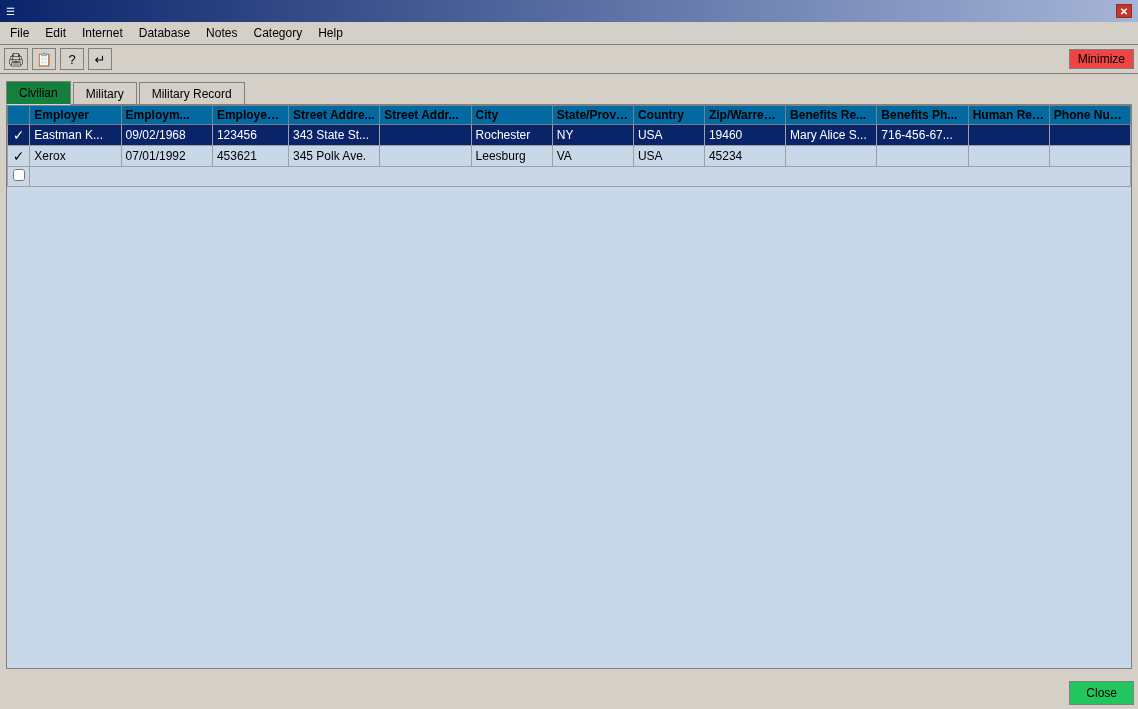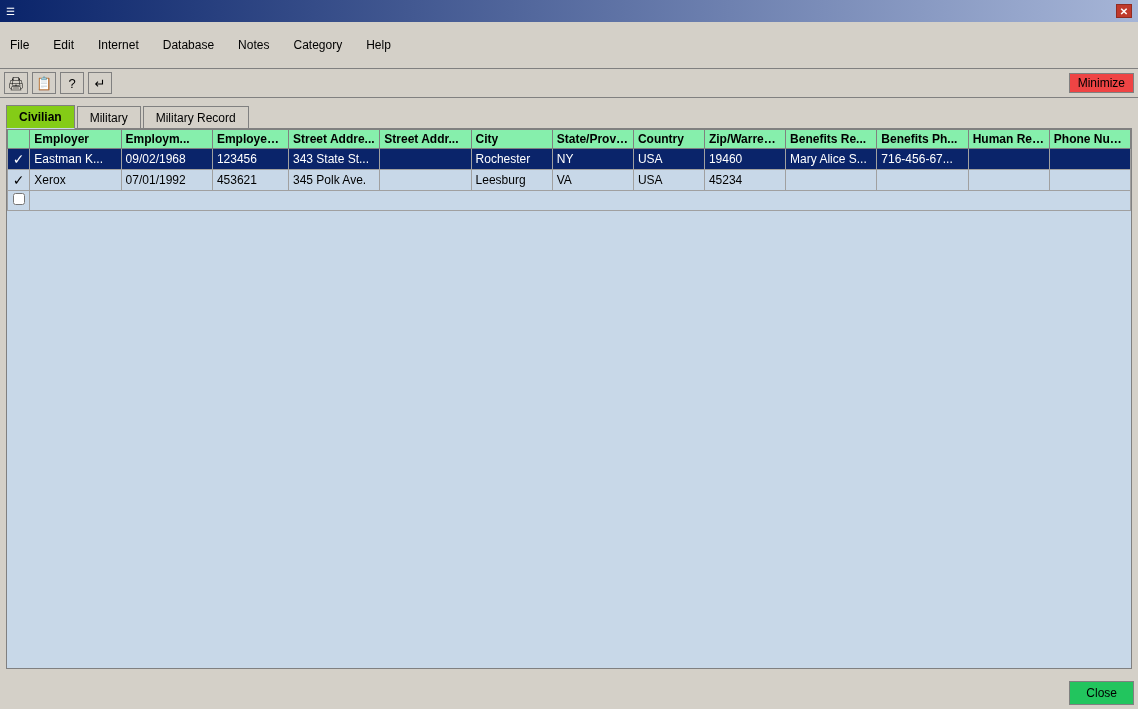--- a/index.html
+++ b/index.html
@@ -49,24 +49,24 @@
       cursor: pointer;
       display: flex;
       align-items: center;
       justify-content: center;
       font-weight: bold;
     }
 
     
     .menu-bar {
       background: #d4d0c8;
-      padding: 14px 4px;
-      display: flex;
-      align-items: center;
-      gap: 12px;
+      padding: 2px 4px;
+      display: flex;
+      align-items: center;
+      gap: 4px;
       border-bottom: 1px solid #808080;
       flex-shrink: 0;
     }
     .menu-item {
       padding: 2px 6px;
       cursor: pointer;
       font-size: 12px;
       color: #000;
     }
 
@@ -121,43 +121,43 @@
       cursor: pointer;
       font-size: 12px;
       border: 1px solid #808080;
       background: #d4d0c8;
       margin-right: 2px;
       border-bottom: none;
       position: relative;
       top: 1px;
     }
     .tab.active {
-      background: #84cc16;
-      font-weight: bold;
+      background: #15803d;
+      font-weight: normal;
       border-bottom: 1px solid #c8d8e8;
       z-index: 1;
     }
 
     
     .table-container {
       background: #c8d8e8;
       border: 1px solid #808080;
       flex: 1;
       overflow: auto;
       position: relative;
     }
 
     table {
       width: 100%;
       border-collapse: collapse;
       table-layout: fixed;
     }
 
     thead th {
-      background: #86efac;
+      background: #0369a1;
       border: 1px solid #808080;
       padding: 2px 4px;
       text-align: left;
       font-weight: bold;
       font-size: 12px;
       white-space: nowrap;
       overflow: hidden;
       text-overflow: ellipsis;
       position: sticky;
       top: 0;

